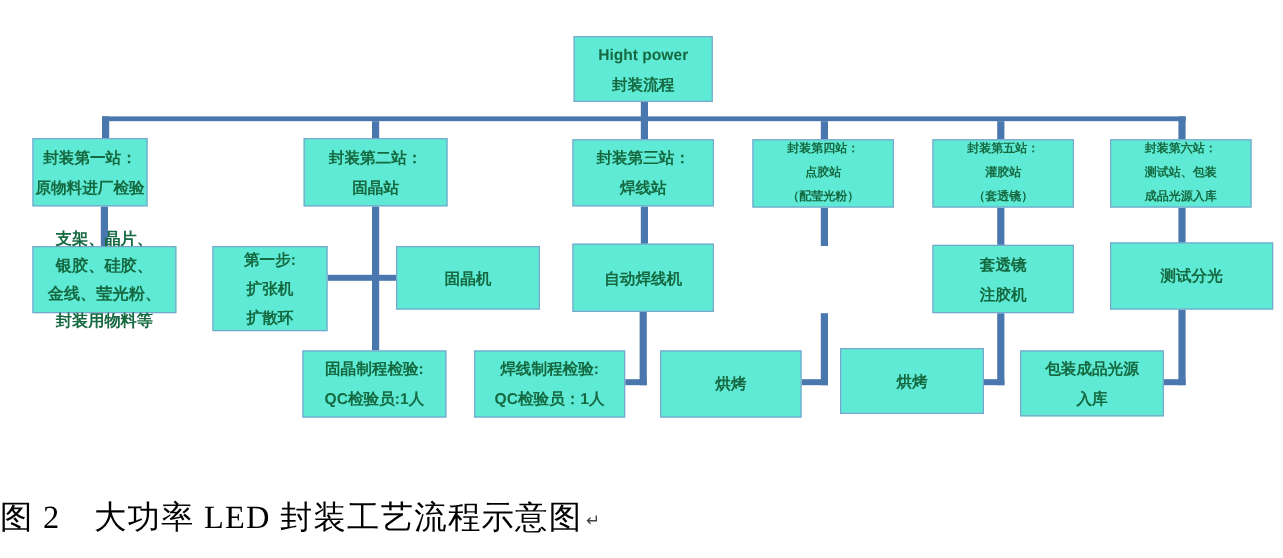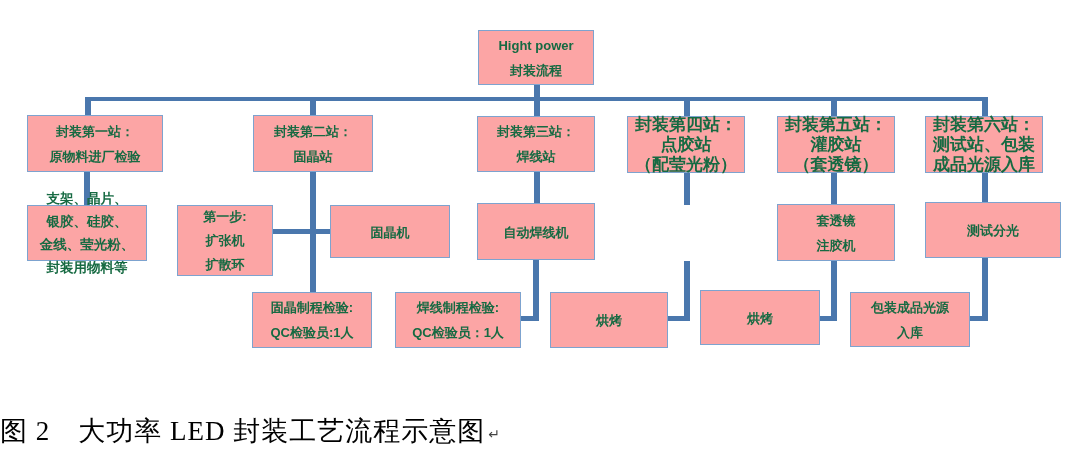--- a/index.html
+++ b/index.html
@@ -1,30 +1,30 @@
 <!DOCTYPE html>
 <html><head>
 <meta charset="utf-8">
 <style>
   html,body{margin:0;padding:0;background:#ffffff;}
   .canvas{
     position:relative;width:1069px;height:465px;background:#ffffff;
     font-family:"Liberation Sans","DejaVu Sans",sans-serif;overflow:hidden;
   }
   .box{
-    position:absolute;background:#fca5a5;border:1px solid #7da3cf;
+    position:absolute;background:#5eead4;border:1px solid #7da3cf;
     box-sizing:border-box;
   }
   .bt{
     position:absolute;left:-6px;right:-6px;top:50%;transform:translateY(-50%);
     text-align:center;color:#166a42;font-weight:bold;font-size:13px;
     line-height:19px;white-space:pre-line;
   }
   .lh25 .bt{line-height:25px;}
-  .lh20 .bt{line-height:20px;font-size:17px;}
+  .lh20 .bt{line-height:20px;font-size:10px;}
   .lh23 .bt{line-height:23px;font-size:13.5px;}
   .lh24 .bt{line-height:24px;}
   .conn{position:absolute;background:#4a77ad;}
   .caption{
     position:absolute;left:0;top:413px;width:1069px;text-align:left;
     font-family:"Liberation Serif","DejaVu Serif",serif;
     font-size:27px;color:#000000;letter-spacing:1px;
   }
   .pmark{
     font-family:"DejaVu Sans",sans-serif;font-size:14px;color:#444;
@@ -58,21 +58,21 @@
   <div class="conn" style="left:820px;top:316px;width:17px;height:5px;"></div>
   <div class="conn" style="left:982px;top:173px;width:6px;height:30px;"></div>
   <div class="conn" style="left:982px;top:258px;width:6px;height:63px;"></div>
   <div class="conn" style="left:970px;top:316px;width:18px;height:5px;"></div>
 
   <div class="box lh25" style="left:478px;top:30px;width:116px;height:55px;">
     <span class="bt">Hight power
 封装流程</span>
     </div>
 
-  <div class="box lh25" style="left:27px;top:115px;width:136px;height:57px;padding-left:26px;">
+  <div class="box lh25" style="left:27px;top:115px;width:96px;height:57px;padding-left:26px;">
     <span class="bt">封装第一站：
 原物料进厂检验</span>
     </div>
   <div class="box lh25" style="left:253px;top:115px;width:120px;height:57px;">
     <span class="bt">封装第二站：
 固晶站</span>
     </div>
   <div class="box lh25" style="left:477px;top:116px;width:118px;height:56px;">
     <span class="bt">封装第三站：
 焊线站</span>

